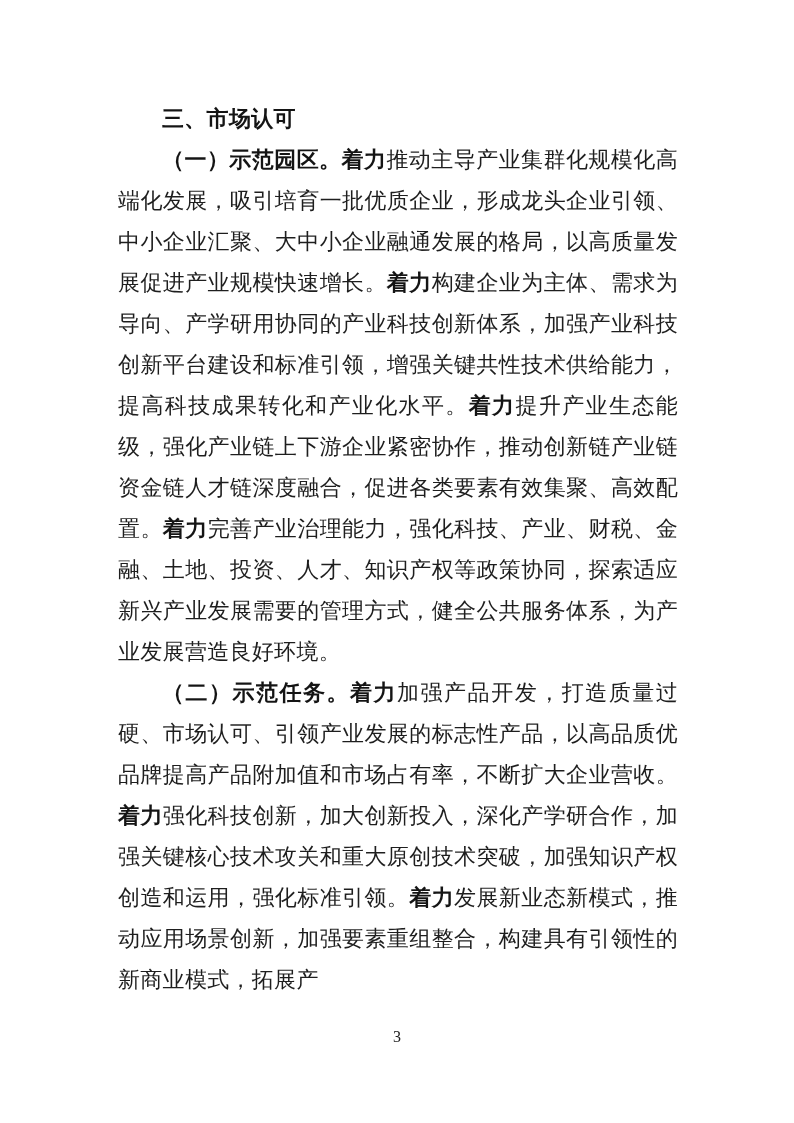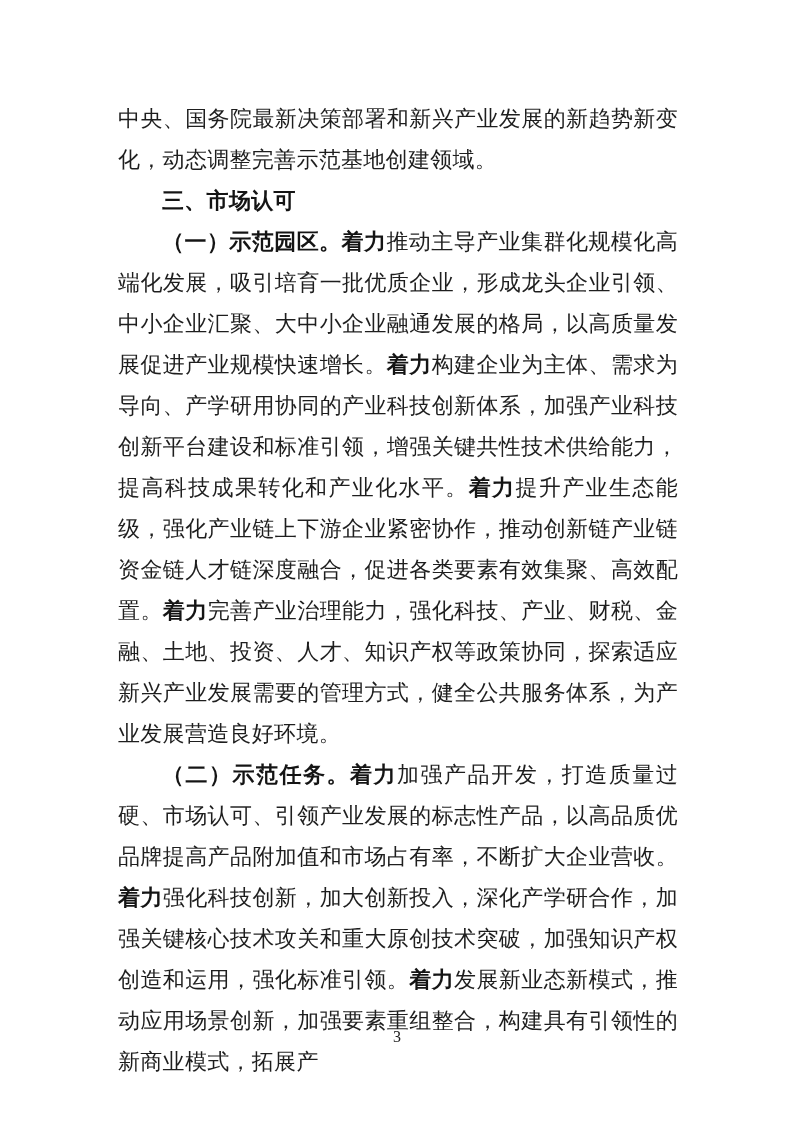--- a/index.html
+++ b/index.html
@@ -55,19 +55,18 @@
     font-size: 16px;
     color: #222222;
     font-family: "Liberation Serif", "DejaVu Serif", serif;
   }
 </style>
 </head>
 <body>
 
 <div class="page">
   <div class="doc-body">
-      <p><span class="seg-regular">中央、国务院最新决策部署和新兴产业发展的新趋势新变化，动态调整完善示范基地创建领域。</span></p>
       <p class="indent heading"><span class="seg-bold">三、市场认可</span></p>
       <p class="indent"><span class="seg-bold">（一）示范园区。着力</span><span class="seg-regular">推动主导产业集群化规模化高端化发展，吸引培育一批优质企业，形成龙头企业引领、中小企业汇聚、大中小企业融通发展的格局，以高质量发展促进产业规模快速增长。</span><span class="seg-bold">着力</span><span class="seg-regular">构建企业为主体、需求为导向、产学研用协同的产业科技创新体系，加强产业科技创新平台建设和标准引领，增强关键共性技术供给能力，提高科技成果转化和产业化水平。</span><span class="seg-bold">着力</span><span class="seg-regular">提升产业生态能级，强化产业链上下游企业紧密协作，推动创新链产业链资金链人才链深度融合，促进各类要素有效集聚、高效配置。</span><span class="seg-bold">着力</span><span class="seg-regular">完善产业治理能力，强化科技、产业、财税、金融、土地、投资、人才、知识产权等政策协同，探索适应新兴产业发展需要的管理方式，健全公共服务体系，为产业发展营造良好环境。</span></p>
       <p class="indent"><span class="seg-bold">（二）示范任务。着力</span><span class="seg-regular">加强产品开发，打造质量过硬、市场认可、引领产业发展的标志性产品，以高品质优品牌提高产品附加值和市场占有率，不断扩大企业营收。</span><span class="seg-bold">着力</span><span class="seg-regular">强化科技创新，加大创新投入，深化产学研合作，加强关键核心技术攻关和重大原创技术突破，加强知识产权创造和运用，强化标准引领。</span><span class="seg-bold">着力</span><span class="seg-regular">发展新业态新模式，推动应用场景创新，加强要素重组整合，构建具有引领性的新商业模式，拓展产</span></p>
     </div>
   <div class="page-number">3</div>
 </div>
 
 </body></html>

